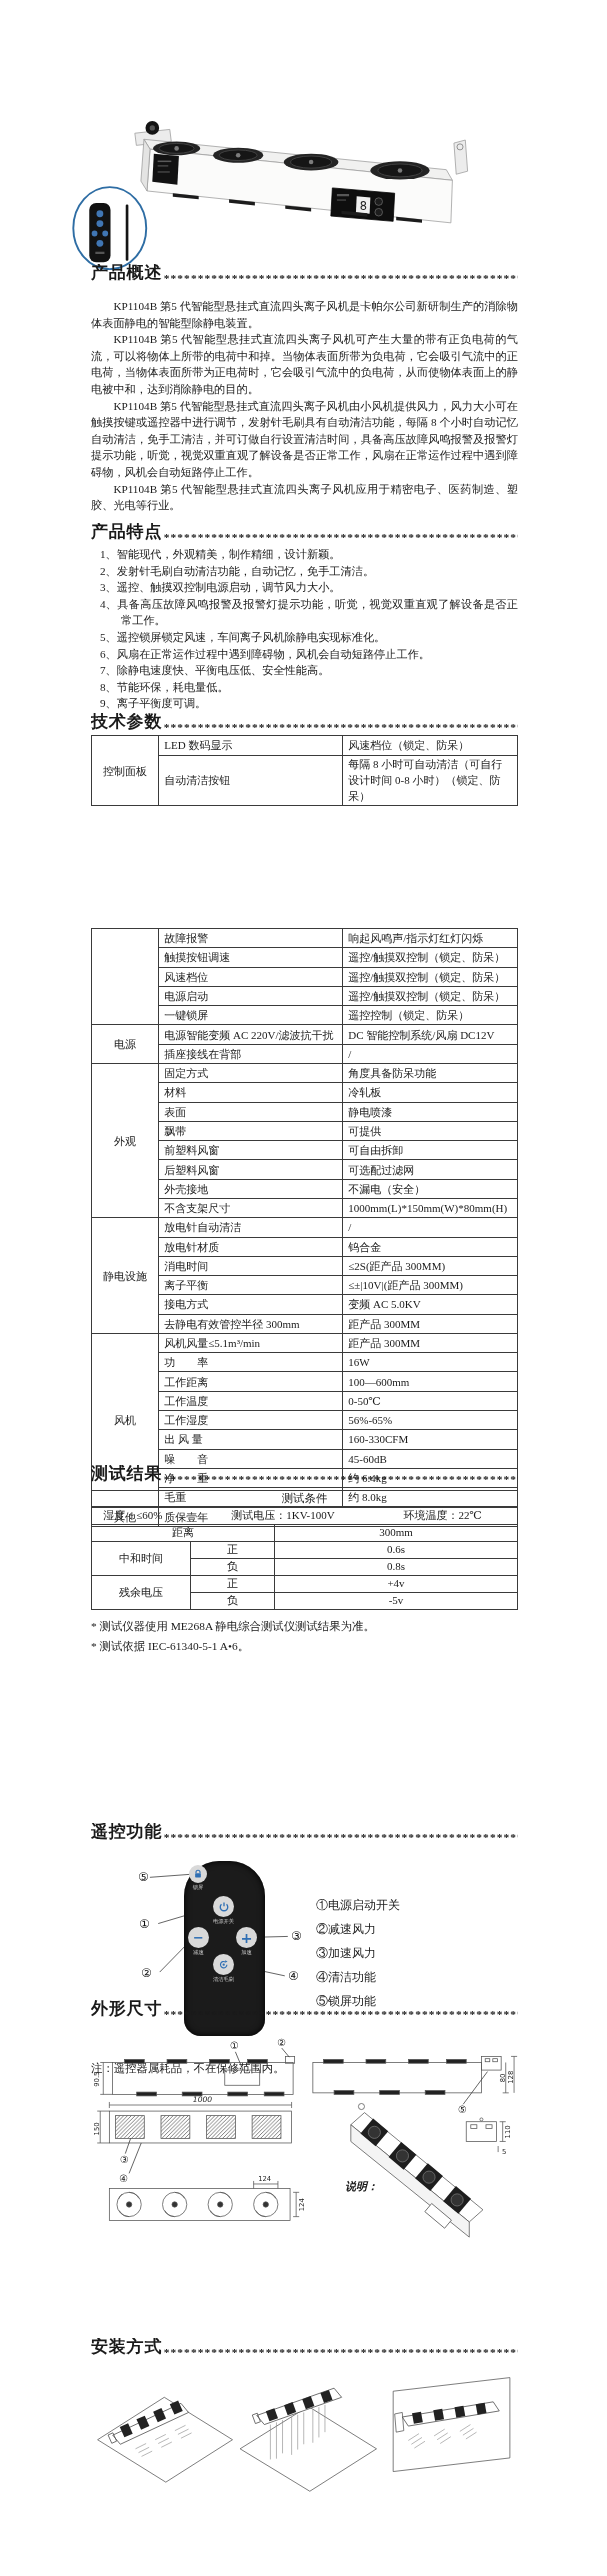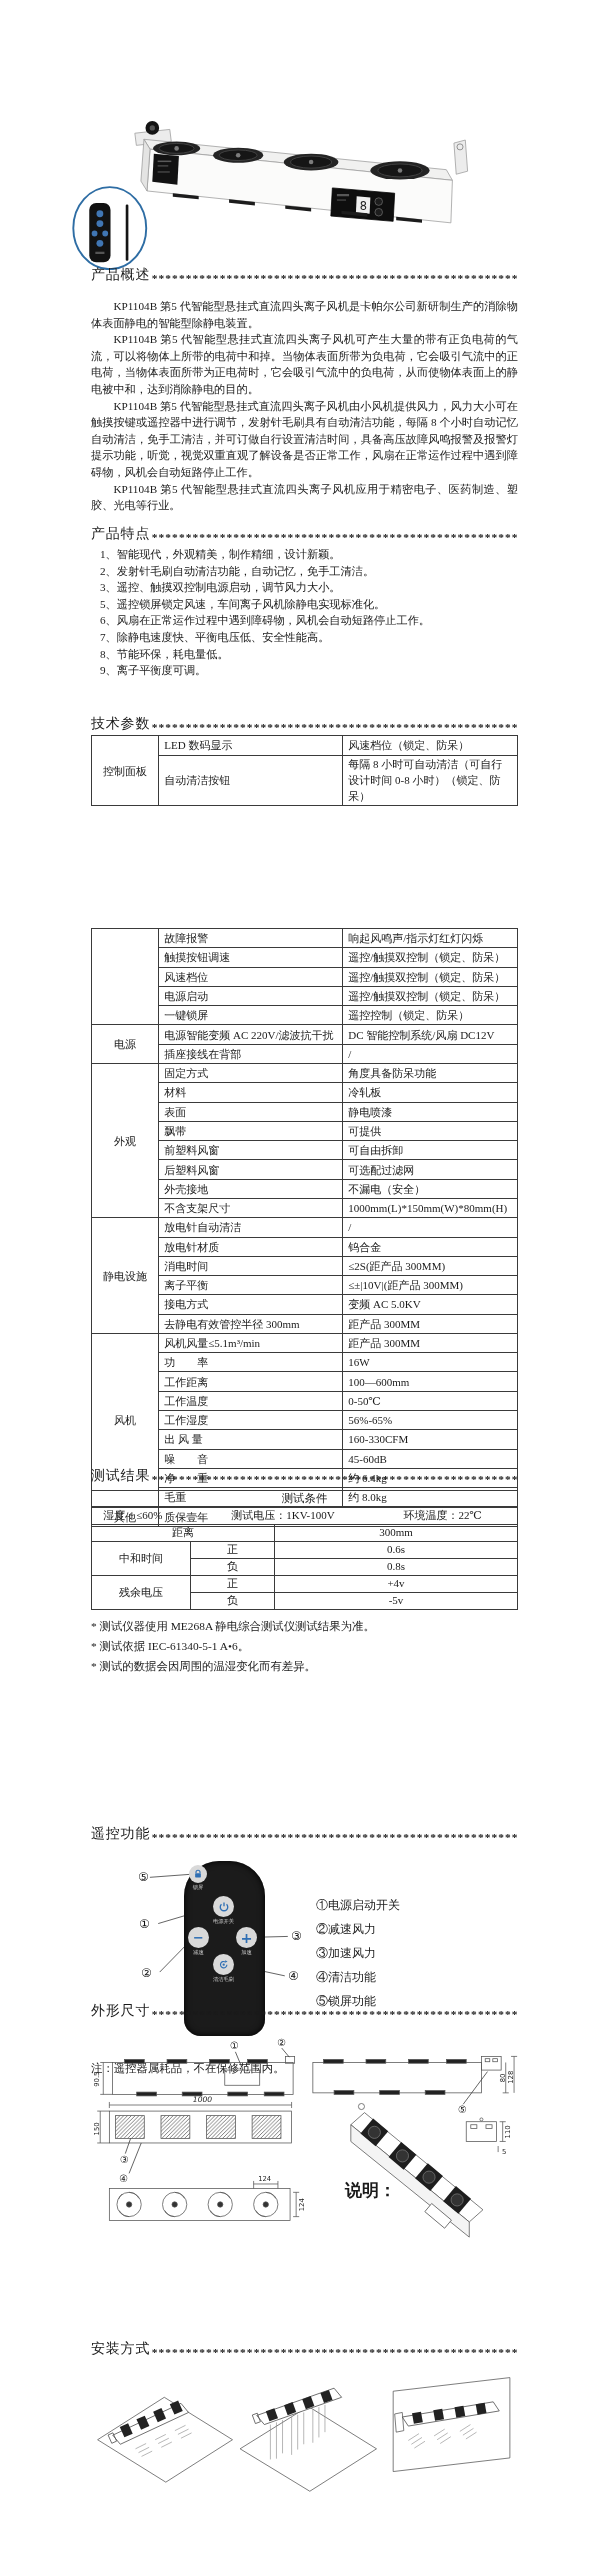--- a/index.html
+++ b/index.html
@@ -4,21 +4,21 @@
 <style>
   html,body{margin:0;padding:0;}
   body{
     width:608px;height:2576px;position:relative;background:#ffffff;
     font-family:"Liberation Serif","DejaVu Serif",serif;color:#1a1a1a;
     overflow:hidden;
   }
   .abs{position:absolute;}
   .sec{position:absolute;left:91px;width:427px;}
   .sec-head{display:flex;align-items:flex-end;height:20px;white-space:nowrap;overflow:hidden;}
-  .sec-title{font-size:14px;font-weight:400;letter-spacing:0.8px;flex:none;}
+  .sec-title{font-size:17px;font-weight:700;letter-spacing:0.8px;flex:none;}
   .stars{flex:1;overflow:hidden;font-size:11.4px;font-weight:700;letter-spacing:1.1px;margin-left:1.5px;white-space:nowrap;}
   
   .paras{margin-top:14px;}
   .para{margin:0;text-indent:2em;text-align:justify;font-size:11.2px;line-height:16.6px;}
   
   .feats{margin-top:3px;}
   .feat{font-size:11.2px;line-height:16.6px;padding-left:30px;text-indent:-21px;text-align:justify;}
   
   table{border-collapse:collapse;width:427px;table-layout:fixed;}
   td{border:0.8px solid #3a3a3a;font-size:11px;padding:0.8px 5.3px;height:16.7px;line-height:16px;vertical-align:middle;}
@@ -36,21 +36,21 @@
            border-radius:35px 35px 16.7px 16.7px;box-shadow:inset 0 0 7.6px #000;}
   .rc-btn{position:absolute;border-radius:50%;background:#d9d9d9;display:flex;align-items:center;justify-content:center;}
   .rc-lbl{position:absolute;top:100%;left:50%;transform:translateX(-50%);font-size:5.3px;color:#c9c9c9;white-space:nowrap;margin-top:0.8px;}
   .rc-glyph{color:#2f6fb4;font-weight:700;font-family:"DejaVu Sans",sans-serif;}
   .callout{position:absolute;width:15px;height:15px;font-size:12px;line-height:15px;text-align:center;font-family:"DejaVu Sans",sans-serif;color:#111;}
   .rc-legend{position:absolute;left:225px;top:46px;}
   .legend-line{font-size:12px;line-height:24px;}
   .rc-note{position:absolute;left:0;top:214px;font-size:11.4px;}
   
   .dim-legend{position:absolute;left:254px;top:179px;width:175px;}
-  .dim-legend-title{font-size:17px;font-weight:700;}
+  .dim-legend-title{font-size:11px;font-weight:700;font-style:italic;}
   .dim-legend-items{display:flex;flex-wrap:wrap;margin-top:3px;}
   .dim-legend-item{width:82px;font-size:11.4px;line-height:18px;}
   svg text{font-family:"DejaVu Sans",sans-serif;fill:#222;}
 </style>
 </head>
 <body>
 
 <div class="abs" style="left:30px;top:42px;width:547px;height:228px;">
   <svg width="547" height="228" viewBox="0 0 720 300">
 
@@ -146,20 +146,21 @@
 
 <div class="sec" style="top:523px;">
   <div class="sec-head">
     <span class="sec-title">产品特点</span>
     <span class="stars">********************************************************************</span>
   </div>
   <div class="feats">
       <div class="feat">1、智能现代，外观精美，制作精细，设计新颖。</div>
       <div class="feat">2、发射针毛刷自动清洁功能，自动记忆，免手工清洁。</div>
       <div class="feat">3、遥控、触摸双控制电源启动，调节风力大小。</div>
+      <div class="feat">4、具备高压故障风鸣报警及报警灯提示功能，听觉，视觉双重直观了解设备是否正常工作。</div>
       <div class="feat">5、遥控锁屏锁定风速，车间离子风机除静电实现标准化。</div>
       <div class="feat">6、风扇在正常运作过程中遇到障碍物，风机会自动短路停止工作。</div>
       <div class="feat">7、除静电速度快、平衡电压低、安全性能高。</div>
       <div class="feat">8、节能环保，耗电量低。</div>
       <div class="feat">9、离子平衡度可调。</div>
     </div>
 </div>
 
 <div class="sec" style="top:713px;">
   <div class="sec-head">
@@ -371,21 +372,20 @@
     </tr>
     <tr>
       <td>负</td>
       <td>-5v</td>
     </tr>
   </tbody>
     </table>
   <div class="notes">
       <div class="note-line">* 测试仪器使用 ME268A 静电综合测试仪测试结果为准。</div>
       <div class="note-line">* 测试依据 IEC-61340-5-1 A•6。</div>
-      <div class="note-line">* 测试的数据会因周围的温湿变化而有差异。</div>
     </div>
 </div>
 
 <div class="sec" style="top:1823px;height:235px;">
   <div class="sec-head">
     <span class="sec-title">遥控功能</span>
     <span class="stars">********************************************************************</span>
   </div>
   <div id="remote-fig">
     <svg class="abs" style="left:0;top:0;" width="427" height="191" viewBox="0 0 562 252">

